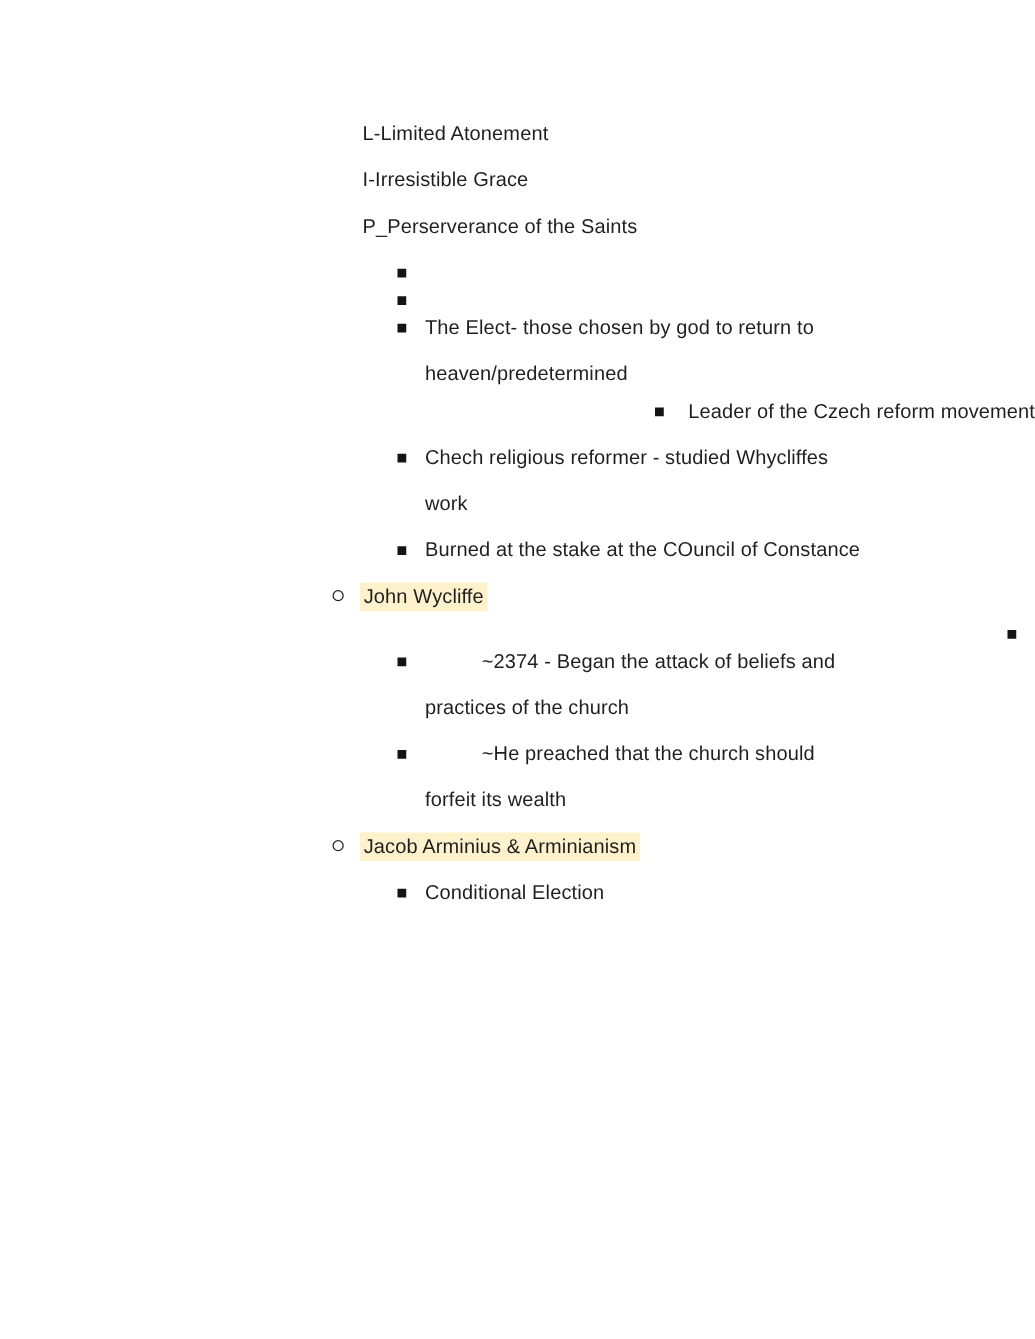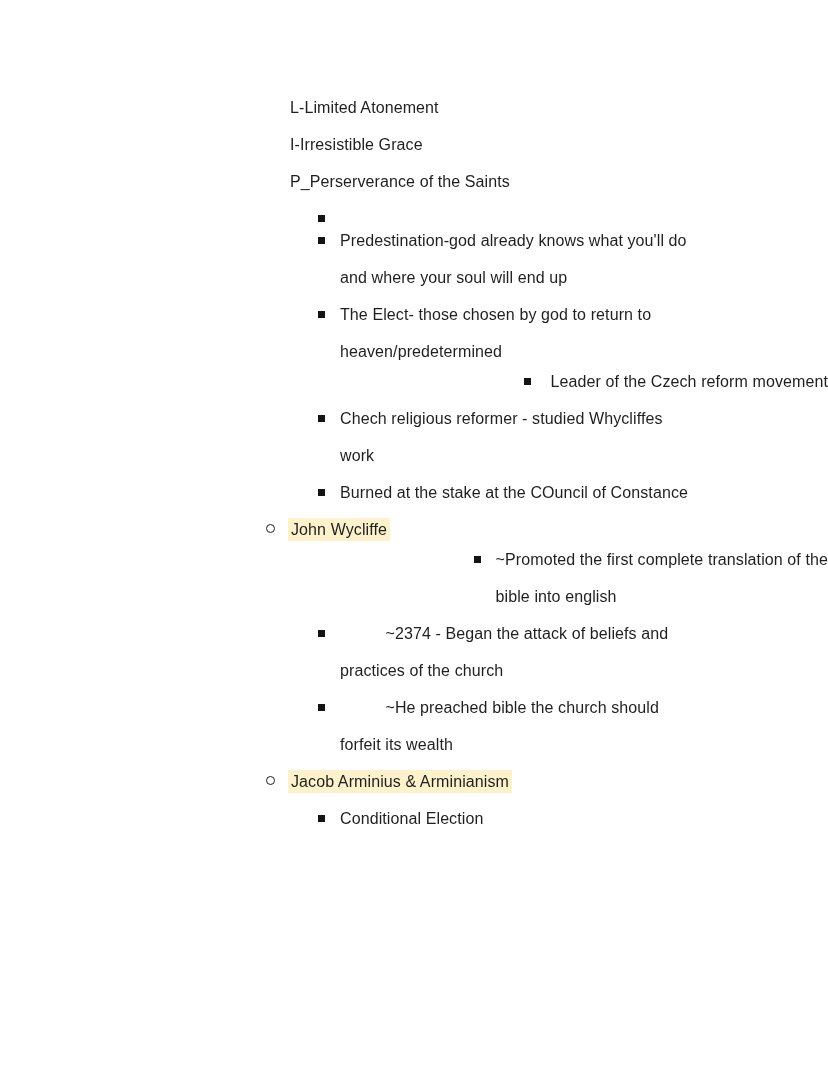--- a/index.html
+++ b/index.html
@@ -77,24 +77,20 @@
       <div class="item plain">
         <div class="lines">
           <div class="line"><span>P_Perserverance of the Saints</span></div>
         </div>
       </div>
       <div class="item square">
         <span class="bullet square"></span>
       </div>
       <div class="item square">
         <span class="bullet square"></span>
-        <div class="lines">
-          <div class="line"><span>Predestination-god already knows what you'll do</span></div>
-          <div class="line"><span>and where your soul will end up</span></div>
-        </div>
       </div>
       <div class="item square">
         <span class="bullet square"></span>
         <div class="lines">
           <div class="line"><span>The Elect- those chosen by god to return to</span></div>
           <div class="line"><span>heaven/predetermined</span></div>
         </div>
       </div>
       <div class="item square after-circle">
         <span class="bullet square"></span>
@@ -116,36 +112,32 @@
         </div>
       </div>
       <div class="item circle">
         <span class="bullet circle"></span>
         <div class="lines">
           <div class="line"><span class="hl">John Wycliffe</span></div>
         </div>
       </div>
       <div class="item square after-circle">
         <span class="bullet square"></span>
-        <div class="lines">
-          <div class="line"><span>~Promoted the first complete translation of the</span></div>
-          <div class="line"><span>bible into english</span></div>
-        </div>
       </div>
       <div class="item square">
         <span class="bullet square"></span>
         <div class="lines">
           <div class="line"><span>          ~2374 - Began the attack of beliefs and</span></div>
           <div class="line"><span>practices of the church</span></div>
         </div>
       </div>
       <div class="item square">
         <span class="bullet square"></span>
         <div class="lines">
-          <div class="line"><span>          ~He preached bible the church should</span></div>
+          <div class="line"><span>          ~He preached that the church should</span></div>
           <div class="line"><span>forfeit its wealth</span></div>
         </div>
       </div>
       <div class="item circle">
         <span class="bullet circle"></span>
         <div class="lines">
           <div class="line"><span class="hl">Jacob Arminius &amp; Arminianism</span></div>
         </div>
       </div>
       <div class="item square">

